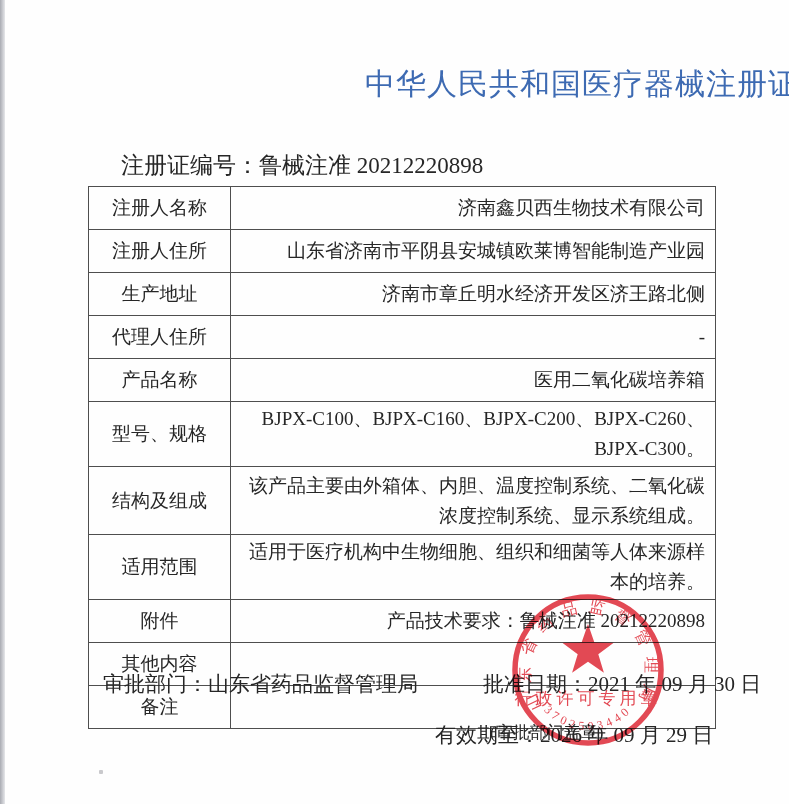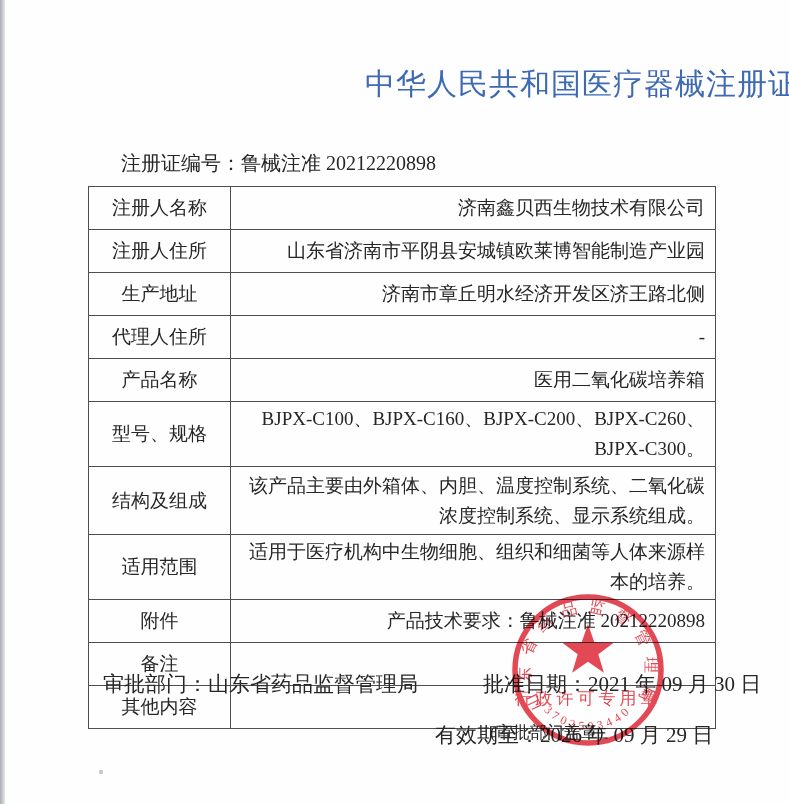--- a/index.html
+++ b/index.html
@@ -32,21 +32,21 @@
     width: 100%;
     text-align: right;
     font-size: 30px;
     letter-spacing: 1px;
     color: #3d6ab2;
     white-space: nowrap;
   }
   .reg-line {
     position: absolute;
     top: 150px; left: 121px;
-    font-size: 20px;
+    font-size: 23px;
     white-space: nowrap;
     font-family: Liberation Serif, serif;
   }
   table.cert {
     position: absolute;
     left: 88px; top: 186px;
     width: 628px;
     border-collapse: collapse;
     table-layout: fixed;
   }
@@ -125,26 +125,26 @@
       <td class="val">该产品主要由外箱体、内胆、温度控制系统、二氧化碳浓度控制系统、显示系统组成。</td>
     </tr>
     <tr style="height:64px">
       <td class="lbl">适用范围</td>
       <td class="val">适用于医疗机构中生物细胞、组织和细菌等人体来源样本的培养。</td>
     </tr>
     <tr style="height:32px">
       <td class="lbl">附件</td>
       <td class="val">产品技术要求：鲁械注准 20212220898</td>
     </tr>
+    <tr style="height:32px">
+      <td class="lbl">其他内容</td>
+      <td class="val"></td>
+    </tr>
     <tr style="height:36px">
       <td class="lbl">备注</td>
-      <td class="val"></td>
-    </tr>
-    <tr style="height:32px">
-      <td class="lbl">其他内容</td>
       <td class="val"></td>
     </tr>
   </tbody>
     </table>
 
   <div class="footer-line dept-line"><span>审批部门：</span><span>山东省药品监督管理局</span></div>
 
   <div class="footer-line date-line"><span>批准日期：</span><span>2021 年 09 月 30 日</span></div>
 
   <div class="footer-line valid-line"><span>有效期至：</span><span>2026 年 09 月 29 日</span></div>

